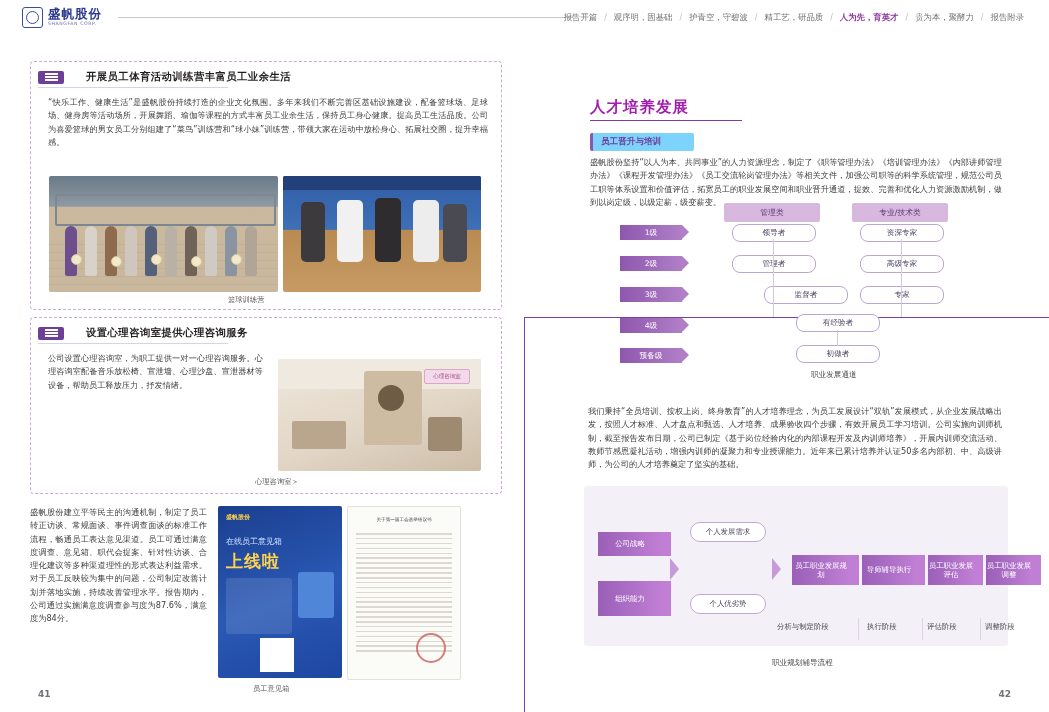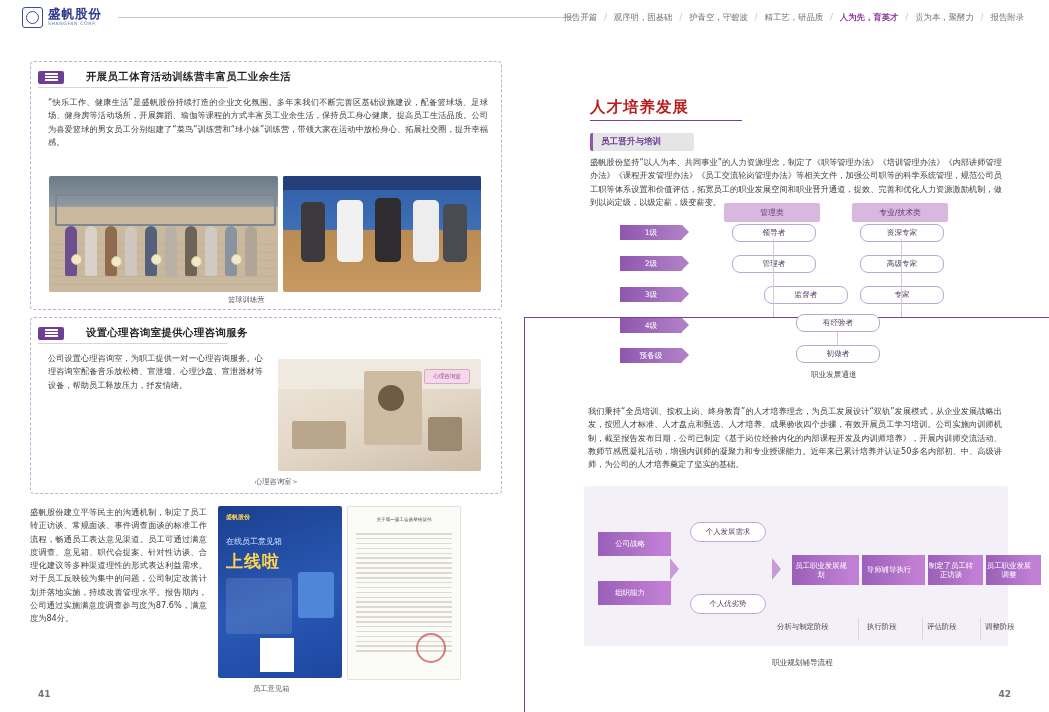--- a/index.html
+++ b/index.html
@@ -58,23 +58,23 @@
   .ph4{background:linear-gradient(160deg,#1b3f8f 0%,#2a59b5 55%,#1d46a0 100%);}
   .ph5{background:#fbfbf8;border:1px solid #e3e1dc;}
 
   .doclines{position:absolute;left:8px;right:8px;top:26px;}
   .doclines i{display:block;height:1.5px;background:#ded9d0;margin-bottom:3.4px;}
 
   .pagenum{position:absolute;font-size:9px;color:#6f7276;}
 
   
   .rightpage{position:absolute;left:524px;top:34px;width:525px;height:678px;}
-  .rtitle{position:absolute;font-size:15.5px;font-weight:bold;color:#b91c1c;letter-spacing:1px;}
+  .rtitle{position:absolute;font-size:15.5px;font-weight:bold;color:#a21caf;letter-spacing:1px;}
   .rtitle-line{position:absolute;height:1.4px;background:#7b3f9d;}
-  .rsub{position:absolute;background:#e5e5e5;border-left:3px solid #8e57ad;font-size:8.6px;font-weight:bold;color:#6f3f98;padding:3px 8px;border-radius:2px;}
+  .rsub{position:absolute;background:#7dd3fc;border-left:3px solid #8e57ad;font-size:8.6px;font-weight:bold;color:#6f3f98;padding:3px 8px;border-radius:2px;}
 
   .purple-frame{position:absolute;left:0px;top:283px;width:525px;height:395px;border-left:1.6px solid #7b3f9d;border-top:1.6px solid #7b3f9d;border-bottom:1.6px solid #7b3f9d;}
 
   
   .lvl{position:absolute;height:15px;background:linear-gradient(90deg,#8e57ad,#b07fc7);color:#fff;font-size:7.6px;display:flex;align-items:center;justify-content:center;}
   .lvl:after{content:"";position:absolute;right:-7px;top:0;border-left:7px solid #b07fc7;border-top:7.5px solid transparent;border-bottom:7.5px solid transparent;}
   .cap2{position:absolute;height:16px;border:1px solid #b9a7d0;border-radius:8px;background:#fff;font-size:7.6px;color:#4a3d5c;display:flex;align-items:center;justify-content:center;}
   .colhead{position:absolute;height:19px;background:#d9b8e0;color:#5a3470;font-size:7.8px;display:flex;align-items:center;justify-content:center;border-radius:2px;}
   .vline{position:absolute;width:1px;background:#d5c7e2;}
   .dcap{position:absolute;font-size:7.6px;color:#4b4b50;}
@@ -269,32 +269,32 @@
     <div class="vline" style="left:377px;top:205px;height:78px;"></div>
     <div class="vline" style="left:313px;top:296px;height:16px;"></div>
 
     <div class="dcap" style="left:287px;top:336px;">职业发展通道</div>
 
     <div class="ptext" style="left:64px;top:371px;width:414px;">我们秉持“全员培训、按权上岗、终身教育”的人才培养理念，为员工发展设计“双轨”发展模式，从企业发展战略出发，按照人才标准、人才盘点和甄选、人才培养、成果验收四个步骤，有效开展员工学习培训。公司实施向训师机制，截至报告发布日期，公司已制定《基于岗位经验内化的内部课程开发及内训师培养》，开展内训师交流活动、教师节感恩凝礼活动，增强内训师的凝聚力和专业授课能力。近年来已累计培养并认证50多名内部初、中、高级讲师，为公司的人才培养奠定了坚实的基础。</div>
 
     <div class="flowbg" style="left:60px;top:452px;width:424px;height:160px;"></div>
 
     <div class="chev" style="left:74px;top:498px;width:64px;height:24px;">公司战略</div>
-    <div class="chev" style="left:74px;top:547px;width:64px;height:24px;">组织能力</div>
+    <div class="chev" style="left:74px;top:547px;width:64px;height:35px;">组织能力</div>
 
     <div class="arrowp" style="left:146px;top:524px;"></div>
 
     <div class="pill" style="left:166px;top:488px;width:74px;height:18px;">个人发展需求</div>
     <div class="pill" style="left:166px;top:560px;width:74px;height:18px;">个人优劣势</div>
 
     <div class="arrowp" style="left:248px;top:524px;"></div>
 
     <div class="chev" style="left:268px;top:521px;width:58px;height:30px;">员工职业发展规划</div>
     <div class="chev" style="left:338px;top:521px;width:54px;height:30px;">导师辅导执行</div>
-    <div class="chev" style="left:404px;top:521px;width:46px;height:30px;">制定了员工转正访谈</div>
+    <div class="chev" style="left:404px;top:521px;width:46px;height:30px;">员工职业发展评估</div>
     <div class="chev" style="left:462px;top:521px;width:46px;height:30px;">员工职业发展调整</div>
 
     <div class="sepv" style="left:334px;top:584px;height:22px;"></div>
     <div class="sepv" style="left:398px;top:584px;height:22px;"></div>
     <div class="sepv" style="left:456px;top:584px;height:22px;"></div>
 
     <div class="stage" style="left:253px;top:588px;">分析与制定阶段</div>
     <div class="stage" style="left:343px;top:588px;">执行阶段</div>
     <div class="stage" style="left:403px;top:588px;">评估阶段</div>
     <div class="stage" style="left:461px;top:588px;">调整阶段</div>

